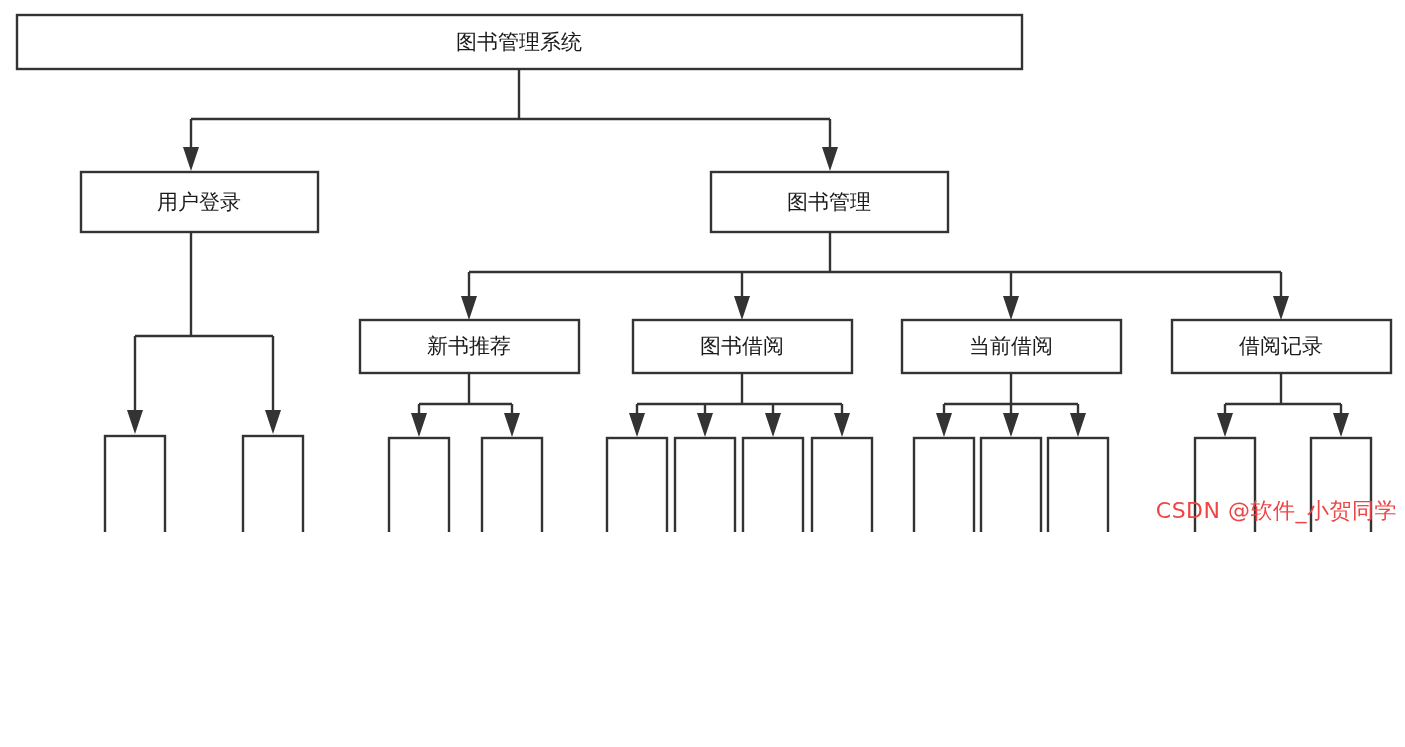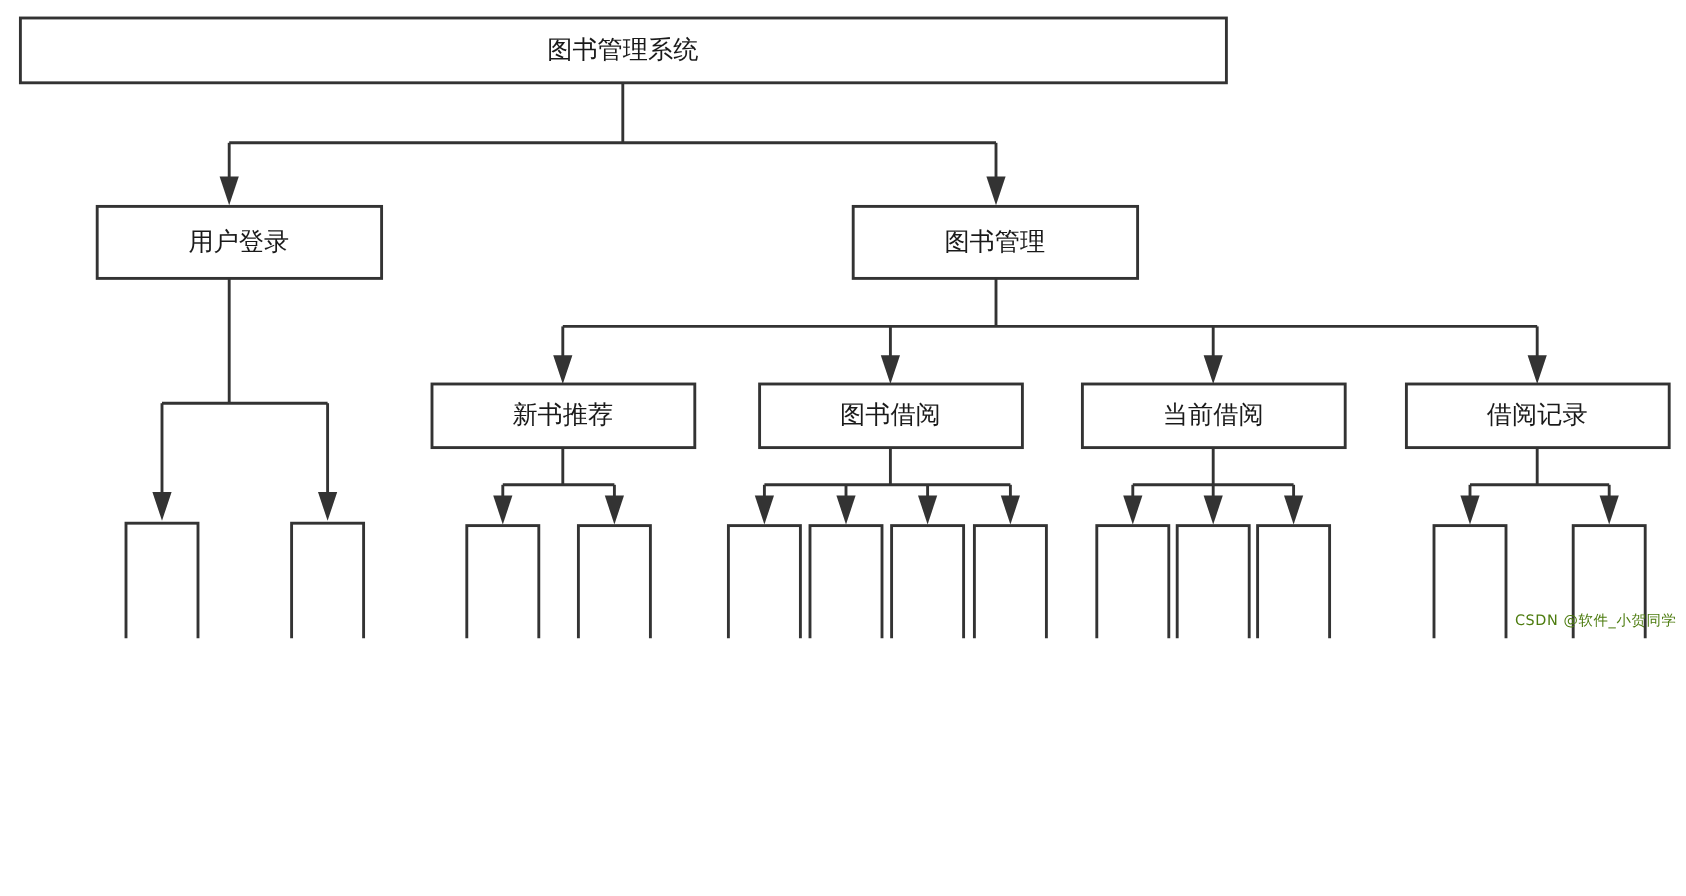--- a/index.html
+++ b/index.html
@@ -55,22 +55,22 @@
   }
   .arrow-head {
     fill: #333333;
     stroke: none;
   }
   .watermark {
     position: absolute;
     right: 8px;
     bottom: 6px;
     font-family: "DejaVu Sans", "Liberation Sans", sans-serif;
-    font-size: 12px;
-    color: #4d7c0f;
+    font-size: 22px;
+    color: #ef4444;
     white-space: nowrap;
     letter-spacing: 0.5px;
     pointer-events: none;
   }
 </style>
 </head>
 <body>
 
 <div id="diagram-root">
 

